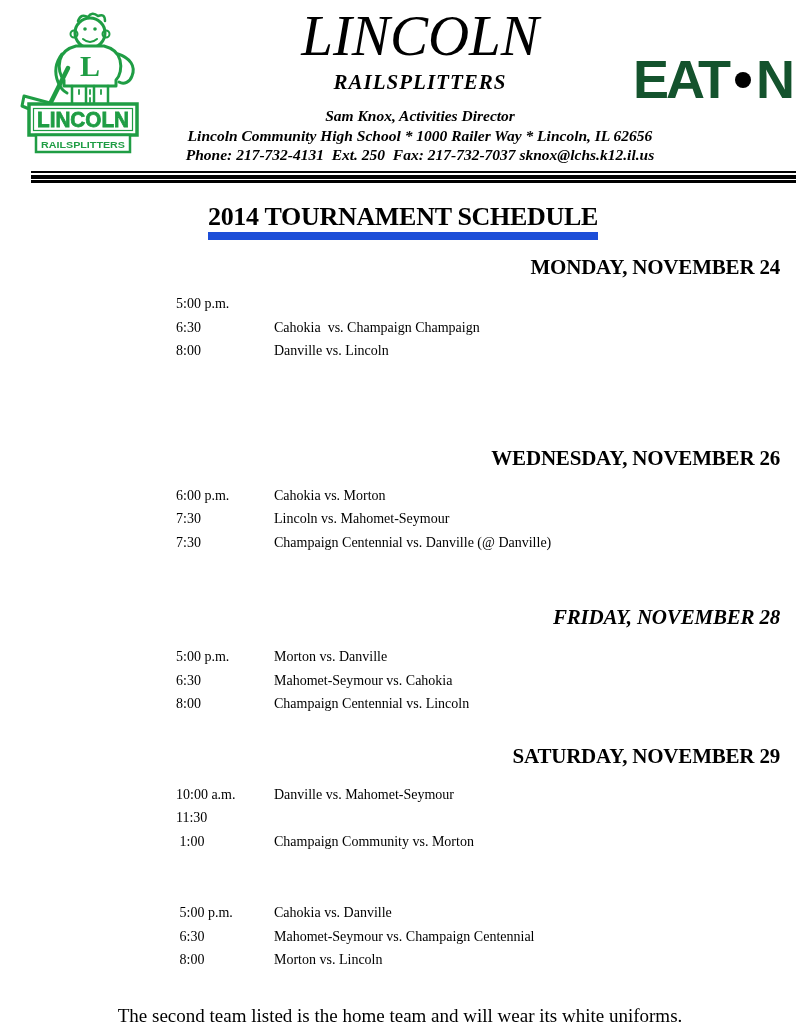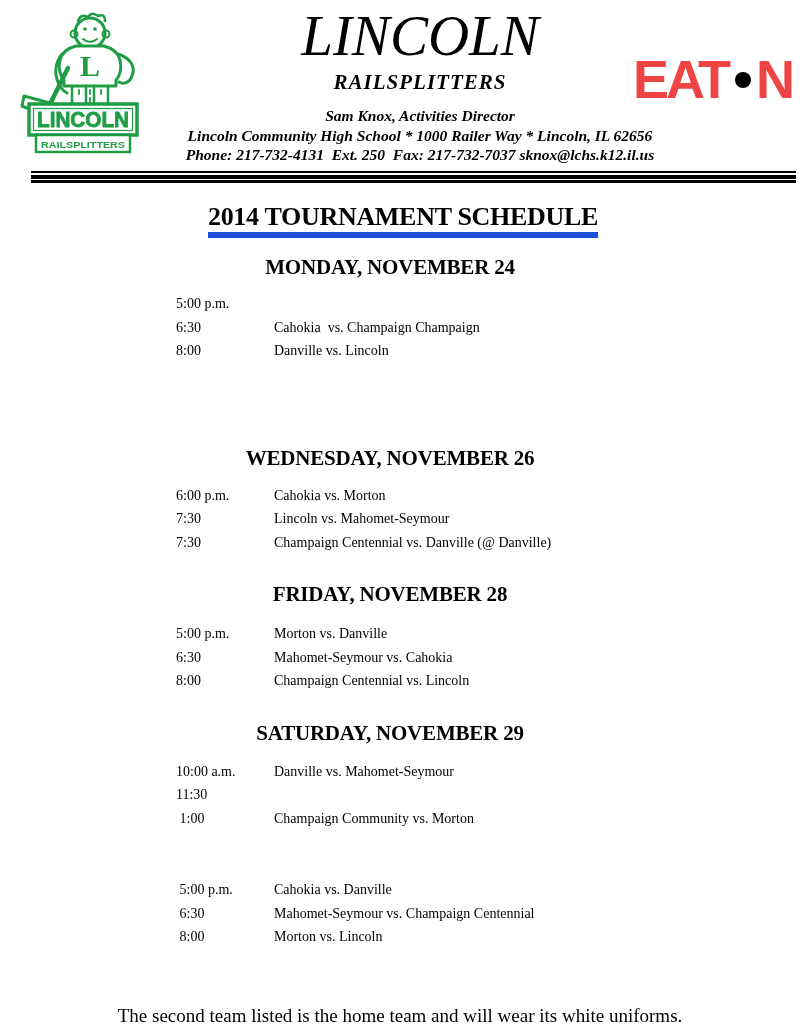--- a/index.html
+++ b/index.html
@@ -23,50 +23,50 @@
     letter-spacing:1px; margin-top:7px;
   }
   .contact { margin-top:13px; font-style:italic; font-weight:bold;
     font-size:15.5px; line-height:19.5px; }
   .contact div { white-space:pre; }
 
   .eaton {
     position:absolute; left:633px; top:56px; height:46px;
     display:flex; align-items:center;
     font-family:"Liberation Sans","DejaVu Sans",sans-serif;
-    font-weight:bold; font-size:54px; letter-spacing:-3px; color:#ef4444;
+    font-weight:bold; font-size:54px; letter-spacing:-3px; color:#14532d;
   }
   .eaton .dot { width:16px; height:16px; border-radius:50%; background:#000;
     display:inline-block; margin:2px 5px 0 7px; }
 
   
   .divider { position:absolute; top:171px; left:31px; right:4px; }
   .divider .t { height:2px; background:#000; }
   .divider .m { height:4px; background:#000; margin:2px 0 1px 0; }
   .divider .b { height:3px; background:#000; }
 
   
   .content { position:absolute; top:203px; left:0; width:800px; }
   .sched-title { text-align:center; padding-left:6px; font-weight:bold;
     font-size:26px; line-height:27px; letter-spacing:-0.3px; }
-  .sched-title .u { border-bottom:6px solid #1d4ed8; padding-bottom:1px; }
-
-  .day-heading { width:780px; text-align:center; font-weight:bold;
+  .sched-title .u { border-bottom:8px solid #1d4ed8; padding-bottom:1px; }
+
+  .day-heading { width:780px; text-align:right; font-weight:bold;
     font-size:21px; line-height:24px; letter-spacing:-0.2px; }
 
   .games { margin-left:176px; font-size:14px; }
   .game-row { height:23.5px; display:flex; }
   .game-row .time { width:98px; flex:none; white-space:pre; }
   .game-row .matchup { white-space:pre; }
 
   #day1 { margin-top:25px; }
   #games1 { margin-top:17px; }
   #day2 { margin-top:79px; }
   #games2 { margin-top:18px; }
-  #day3 { margin-top:24px; }
+  #day3 { margin-top:47px;font-style:italic; }
   #games3 { margin-top:20px; }
   #day4 { margin-top:24px; }
   #games4 { margin-top:19px; }
   #games5 { margin-top:48px; }
 
   .footnote { position:absolute; top:1005px; width:800px; text-align:center;
     box-sizing:border-box; font-size:19px; }
 </style>
 </head>
 <body>

